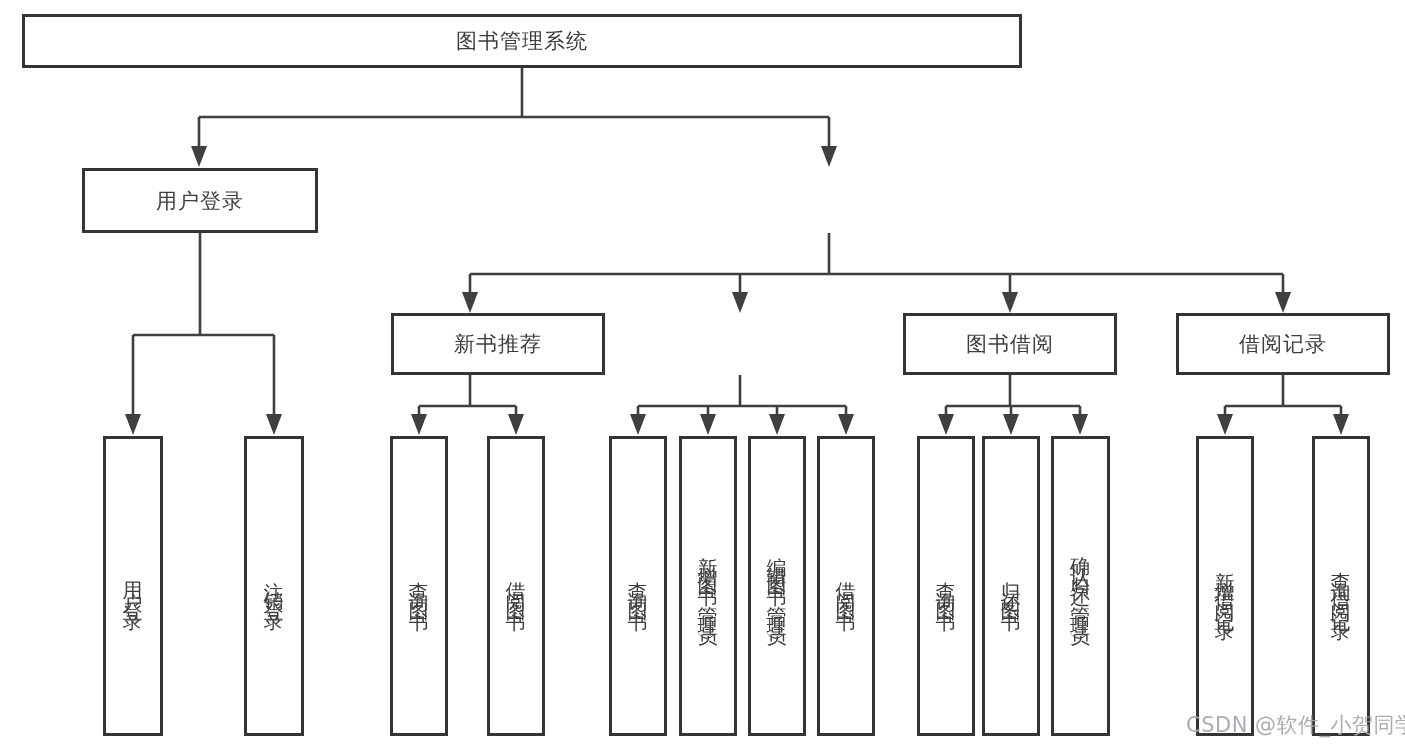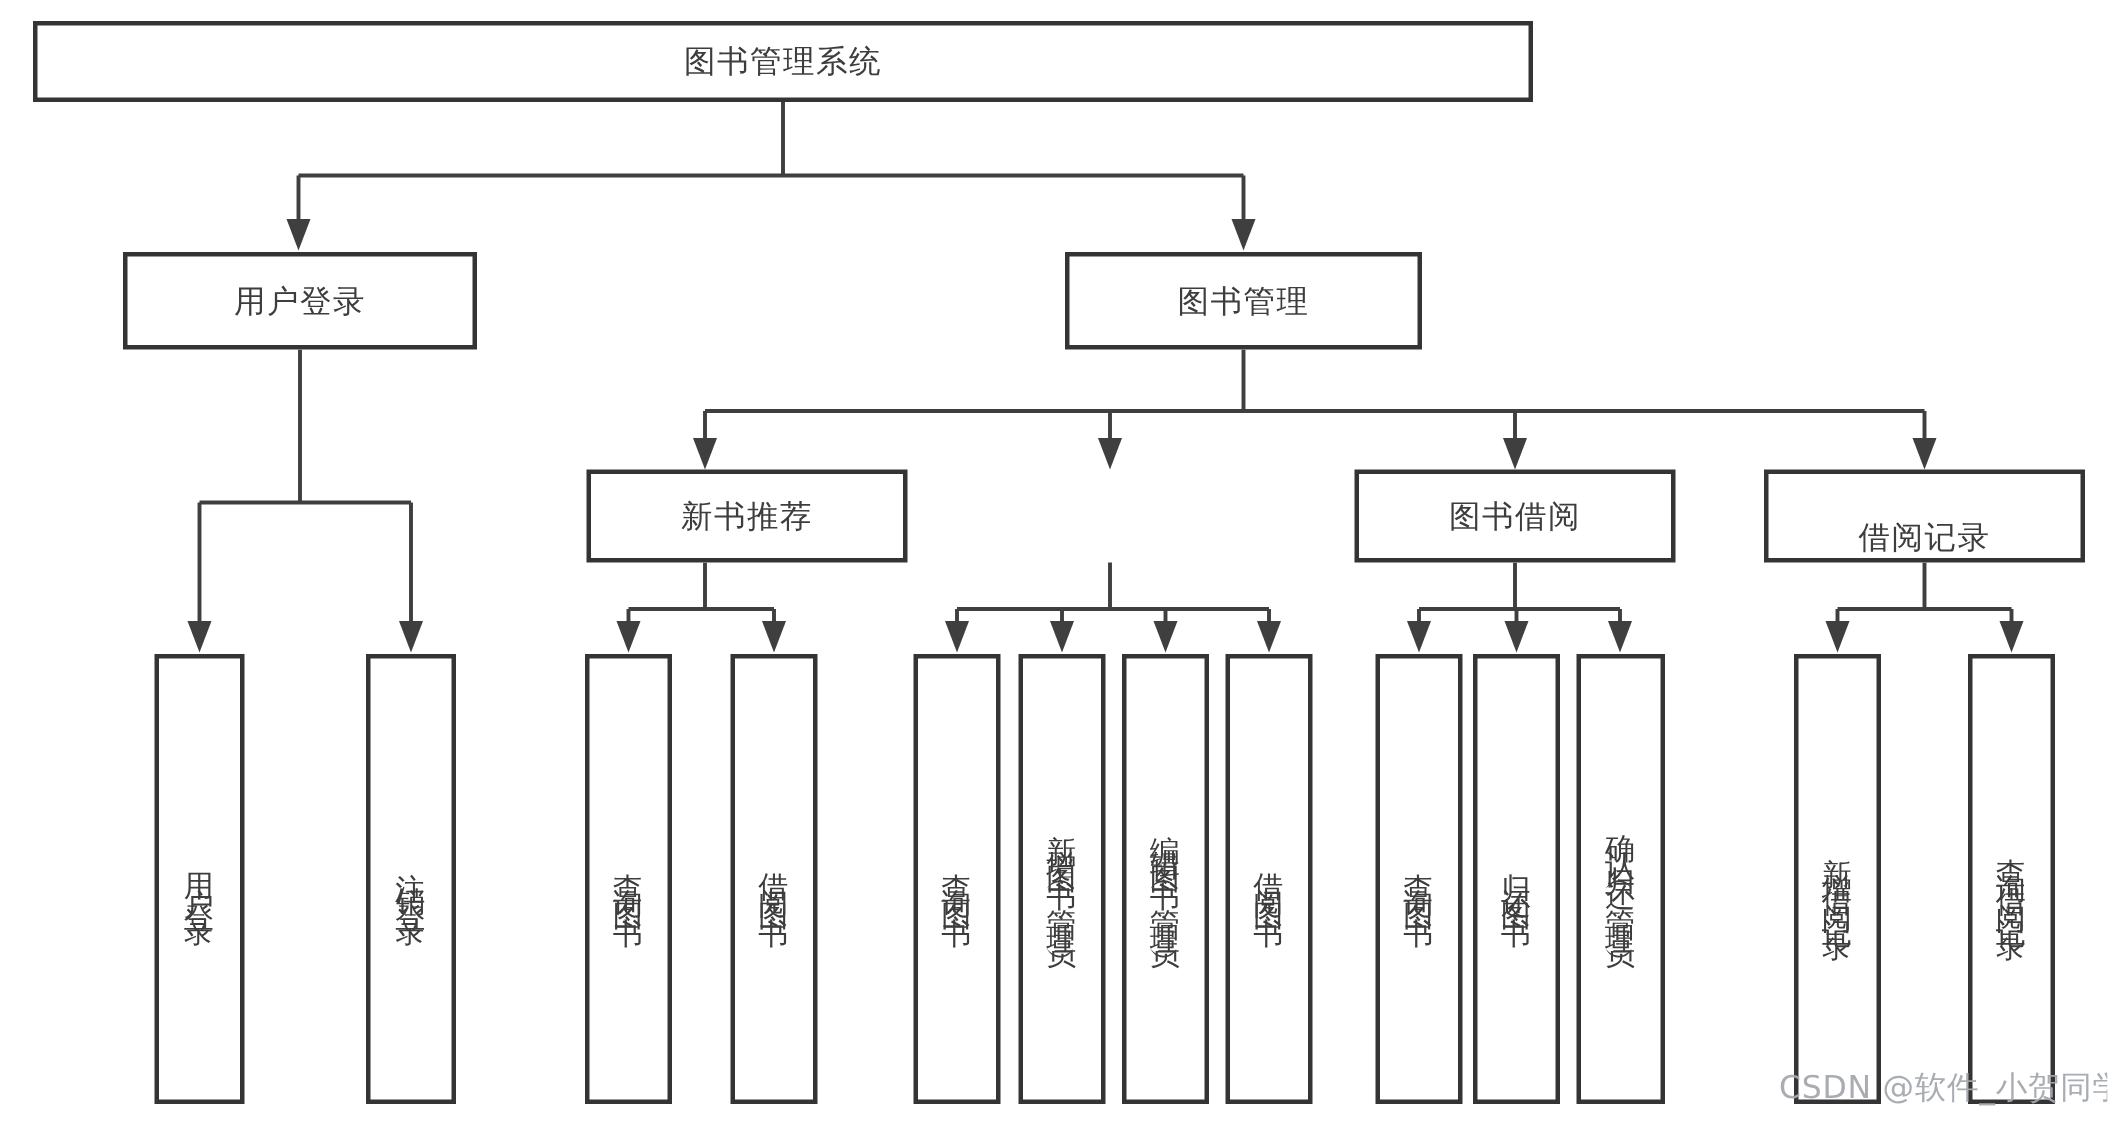--- a/index.html
+++ b/index.html
@@ -86,31 +86,28 @@
     </g>
   </svg>
 
   <div class="node h-node" style="left:22px; top:14px; width:1000px; height:54px;">
     <span class="label">图书管理系统</span>
   </div>
 
   <div class="node h-node" style="left:82px; top:168px; width:236px; height:65px;">
     <span class="label">用户登录</span>
   </div>
-  <div class="node h-node" style="left:710px; top:168px; width:238px; height:65px;">
-    <span class="label">图书管理</span>
-  </div>
 
   <div class="node h-node" style="left:363px; top:313px; width:214px; height:62px;margin-left:28px;">
     <span class="label">新书推荐</span>
   </div>
   <div class="node h-node" style="left:903px; top:313px; width:214px; height:62px;">
     <span class="label">图书借阅</span>
   </div>
-  <div class="node h-node" style="left:1176px; top:313px; width:214px; height:62px;align-items:flex-end;">
+  <div class="node h-node" style="left:1176px; top:313px; width:214px; height:62px;">
     <span class="label">借阅记录</span>
   </div>
 
   <div class="node v-node" style="left:103px; top:436px; width:60px; height:300px;">
     <span class="label">用户登录</span>
   </div>
   <div class="node v-node" style="left:244px; top:436px; width:60px; height:300px;">
     <span class="label">注销登录</span>
   </div>
 

